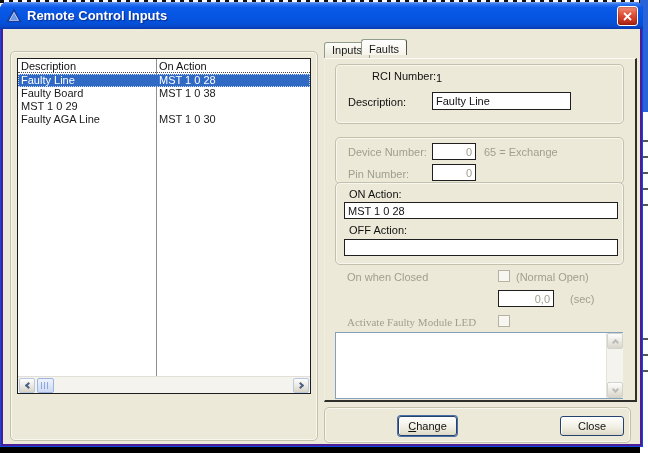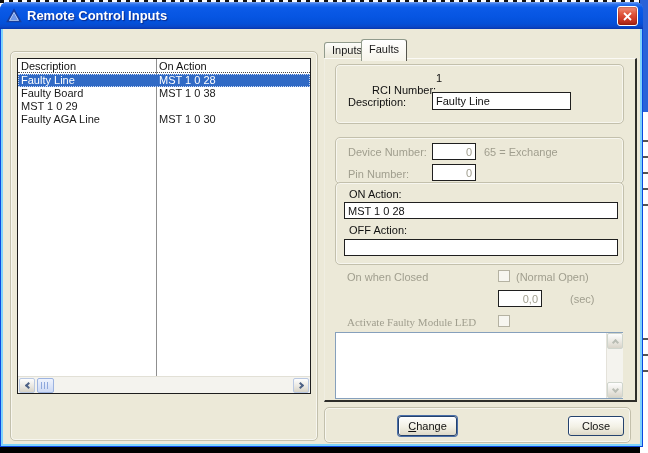--- a/index.html
+++ b/index.html
@@ -10,21 +10,21 @@
   
   .bg-top { position:absolute; left:0; top:0; width:648px; height:3px;
     background:repeating-linear-gradient(90deg,#111 0 4px,#fff 4px 9px); }
   .bg-right { position:absolute; right:0; top:0; width:8px; height:453px; background:#fff; }
   .bg-right .bluechip { position:absolute; left:0; top:0; width:8px; height:112px; background:#2a63d8; }
   .bg-right .line { position:absolute; left:0; width:8px; height:2px; background:#555; }
   .bg-bottom { position:absolute; left:0; bottom:0; width:648px; height:6px; background:#000; }
 
   
   .window { position:absolute; left:0; top:2px; width:643px; height:445px;
-    background:#7dd3fc; border-radius:8px 8px 0 0;
+    background:#4c1d95; border-radius:8px 8px 0 0;
     box-shadow: inset 0 0 0 1px #0b49e0; }
   .titlebar { position:absolute; left:0; top:0; width:100%; height:27px;
     border-radius:8px 8px 0 0; display:flex; align-items:center; padding:0 6px;
     background:linear-gradient(180deg,#7ba4f2 0%,#2d74ef 8%,#0c5be8 20%,#0655e2 55%,#0450d8 80%,#0a47c8 92%,#0637ae 100%); }
   .title-icon { width:16px; height:16px; margin-right:5px; flex:0 0 auto; }
   .title-text { color:#fff; font-weight:bold; font-size:13px; text-shadow:1px 1px 1px #0a2a8a; white-space:nowrap; }
   .close-btn { position:absolute; right:5px; top:4px; width:21px; height:20px; border-radius:3px;
     border:1px solid #fff; background:linear-gradient(180deg,#f0937e 0%,#e25b41 35%,#d13c28 65%,#a32213 100%);
     display:flex; align-items:center; justify-content:center; box-shadow:inset 0 0 2px #7e1408; cursor:pointer; }
   .client { position:absolute; left:3px; top:27px; right:3px; bottom:3px; background:#ECE9D8; }
@@ -58,21 +58,21 @@
   .chev.left { transform:rotate(45deg); margin-left:2px; }
   .chev.right { transform:rotate(225deg); margin-right:2px; }
   .chev.up { transform:rotate(135deg); margin-top:2px; }
   .chev.down { transform:rotate(-45deg); margin-bottom:2px; }
   .chev.dim { border-color:#b9bdb4; }
 
   
   .tab { position:absolute; border:1px solid #919b8c; border-bottom:none; border-radius:3px 3px 0 0;
     padding:0 7px; line-height:15px; cursor:pointer; }
   .tab.inactive { left:321px; top:13px; height:16px; background:linear-gradient(#fdfdfa,#e9e6d6); z-index:3; }
-  .tab.active { left:358px; top:10px; height:22px; background:linear-gradient(#ffffff,#f6f4ea);
+  .tab.active { left:358px; top:10px; height:16px; background:linear-gradient(#ffffff,#f6f4ea);
     border-right:1px solid #55554c; line-height:18px; z-index:4; }
 
   
   .tabpage { position:absolute; left:321px; top:29px; width:313px; height:344px;
     background:#ECE9D8; border-top:1px solid #fbfaf5; border-left:1px solid #f0eee2;
     border-right:2px solid #2e2e2a; border-bottom:2px solid #2e2e2a; z-index:2; }
 
   .lbl { position:absolute; white-space:nowrap; color:#111; }
   .lbl.dim, .dim-text { color:#a09e8e; }
   .xp-input { position:absolute; border:1px solid #1f1f1f; background:#fff; font-family:"Liberation Sans",sans-serif;
@@ -87,21 +87,21 @@
     background:linear-gradient(180deg,#fdfdfd,#e8e6df 60%,#d8d4c9); display:flex; align-items:center; justify-content:center; }
   .vsb-up { top:0; } .vsb-down { bottom:0; }
 
   
   .btn { position:absolute; top:8px; height:20px; border:1px solid #24426e; border-radius:3px;
     background:linear-gradient(180deg,#fefefe,#f2f0e4 55%,#ddd9c8); box-shadow:inset 1px 1px 0 #fff;
     font-family:"Liberation Sans",sans-serif; font-size:11px; color:#111; cursor:pointer;
     display:flex; align-items:center; justify-content:center; }
   .btn .u { text-decoration:underline; }
   .btn-change { left:73px; width:59px; box-shadow:inset 1px 1px 0 #fff, 0 0 0 1px #4a6ea8; }
-  .btn-close { right:6px; width:56px; }
+  .btn-close { right:6px; width:64px; }
 </style>
 </head>
 <body>
 
 <div id="screen">
 
   <div class="bg-top"></div>
   <div class="bg-bottom"></div>
   <div class="bg-right">
     <div class="bluechip"></div>
@@ -169,21 +169,21 @@
             </div>
         </div>
       </div>
 
       <div class="tab inactive">Inputs</div>
       <div class="tab active">Faults</div>
 
       <div class="tabpage">
 
         <div class="groupbox" style="left:10px; top:5px; width:289px; height:60px;">
-          <div class="lbl" style="left:12px; top:19px;padding-left:24px;">RCI Number:</div>
+          <div class="lbl" style="left:12px; top:5px;padding-left:24px;">RCI Number:</div>
           <div class="lbl" style="left:100px; top:7px;">1</div>
           <div class="lbl" style="left:12px; top:31px;">Description:</div>
           <input class="xp-input" style="left: 96px; top: 27px; width: 139px; height: 18px;" value="Faulty Line">
         </div>
 
         <div class="groupbox" style="left:10px; top:78px; width:289px; height:47px;">
           <div class="lbl dim" style="left:12px; top:8px;">Device Number:</div>
           <input class="xp-input num" style="left: 96px; top: 5px; width: 44px; height: 17px;" disabled="" value="0">
           <div class="lbl dim" style="left:148px; top:8px;">65 = Exchange</div>
           <div class="lbl dim" style="left:12px; top:30px;">Pin Number:</div>
@@ -194,21 +194,21 @@
           <div class="lbl" style="left:13px; top:5px;">ON Action:</div>
           <input class="xp-input" style="left: 8px; top: 19px; width: 274px; height: 17px;" value="MST 1 0 28">
           <div class="lbl" style="left:13px; top:41px;">OFF Action:</div>
           <input class="xp-input" style="left: 8px; top: 56px; width: 274px; height: 17px;" value="">
         </div>
 
         <div class="lbl dim" style="left:22px; top:212px;">On when Closed</div>
         <div class="checkbox" style="left:173px; top:211px;"></div>
         <div class="lbl dim" style="left:191px; top:212px;">(Normal Open)</div>
 
-        <input class="xp-input num" style="left: 173px; top: 231px; width: 44px; height: 17px;" disabled="" value="0,0">
+        <input class="xp-input num" style="left: 173px; top: 231px; width: 56px; height: 17px;" disabled="" value="0,0">
         <div class="lbl dim" style="left:245px; top:234px;">(sec)</div>
 
         <div class="lbl dim" style="left:22px; top:257px;font-family:Liberation Serif, serif;">Activate Faulty Module LED</div>
         <div class="checkbox" style="left:173px; top:256px;"></div>
 
         <div class="notes"></div>
         <div class="vscroll" style="position:absolute; left:281px; top:274px; height:65px;">
           <div class="vsb-btn vsb-up">
               <div class="chev up dim"></div>
             </div>

